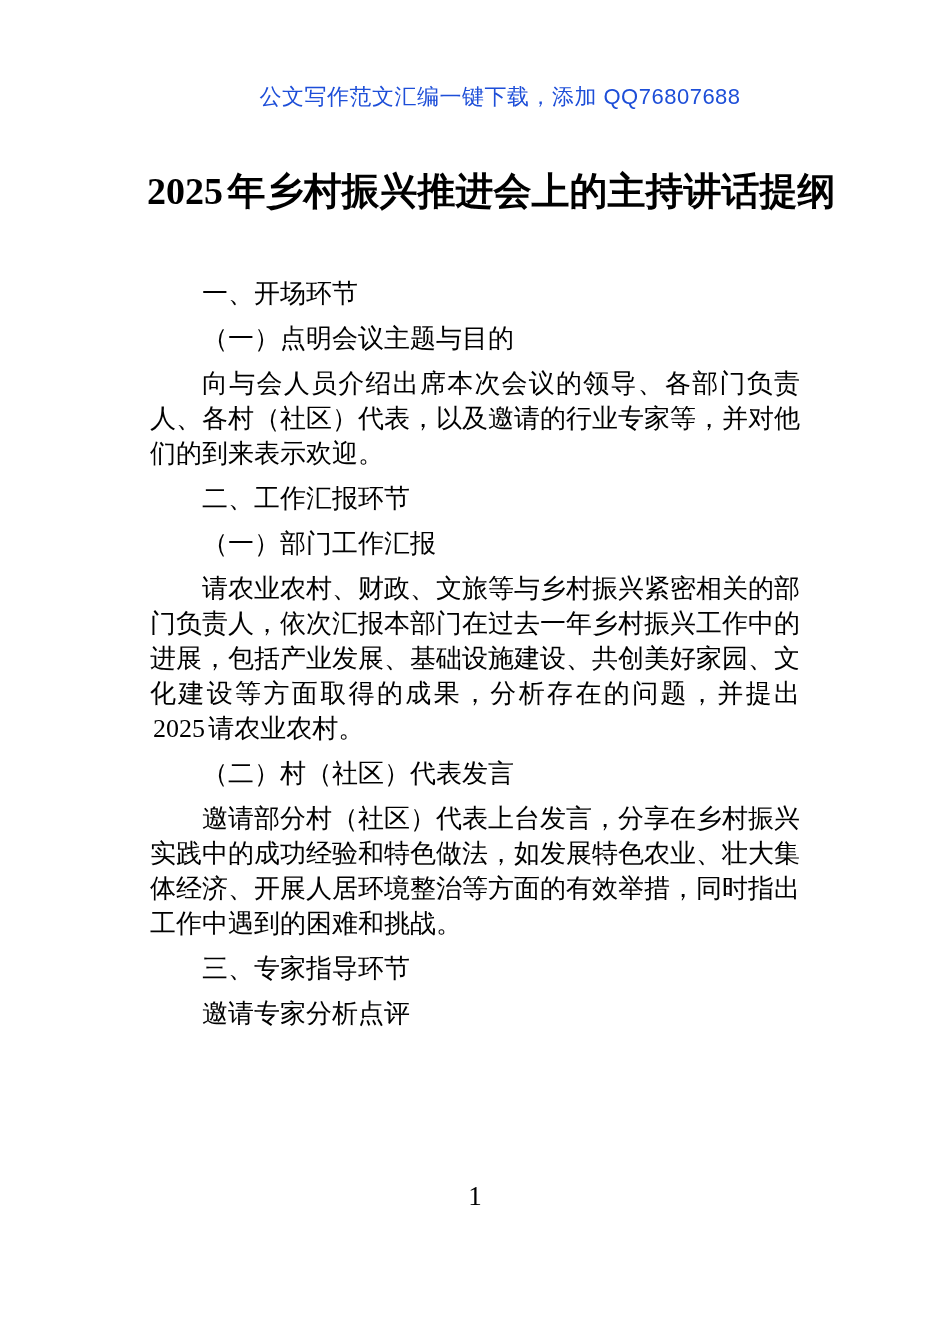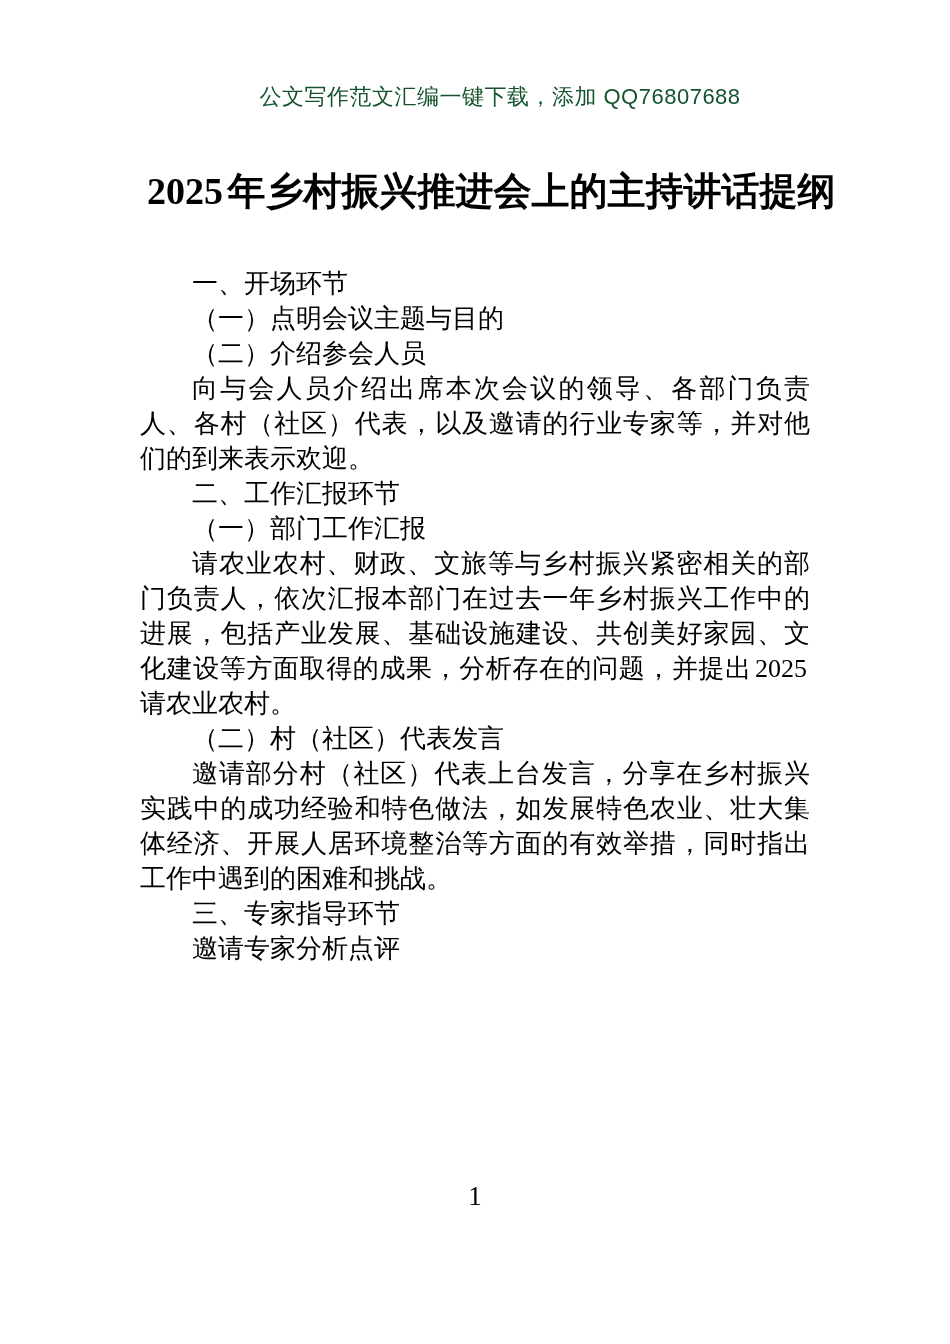--- a/index.html
+++ b/index.html
@@ -35,21 +35,21 @@
     width: 670px;
     height: 914px;
     overflow: hidden;
     margin: 50px auto 0 auto;
     font-size: 26px;
     line-height: 35px;
     color: #000000;
     text-align: justify;
   }
   .para {
-    margin: 0;
+    margin: 10px;
     text-indent: 2em;
   }
   .latin {
     font-family: "Liberation Serif", serif;
     padding: 0 0.12em;             
   }
   .title .latin { font-weight: 700; }
   .page-number {
     position: absolute;
     left: 0; right: 0;
@@ -59,28 +59,27 @@
     line-height: 32px;
     color: #000000;
     font-family: "Liberation Serif", serif;
   }
 </style>
 </head>
 <body>
 
 <div class="page" style="background: rgb(255, 255, 255);">
 
-  <div class="ad-header" style="color: #14532d;">公文写作范文汇编一键下载，添加 QQ76807688</div>
+  <div class="ad-header" style="color: #1d4ed8;">公文写作范文汇编一键下载，添加 QQ76807688</div>
 
   <h1 class="title"><span class="latin">2025</span><span class="cjk">年乡村振兴推进会上的主持讲话提纲</span></h1>
 
   <div class="doc-body">
       <p class="para"><span class="cjk">一、开场环节</span></p>
       <p class="para"><span class="cjk">（一）点明会议主题与目的</span></p>
-      <p class="para"><span class="cjk">（二）介绍参会人员</span></p>
       <p class="para"><span class="cjk">向与会人员介绍出席本次会议的领导、各部门负责人、各村（社区）代表，以及邀请的行业专家等，并对他们的到来表示欢迎。</span></p>
       <p class="para"><span class="cjk">二、工作汇报环节</span></p>
       <p class="para"><span class="cjk">（一）部门工作汇报</span></p>
       <p class="para"><span class="cjk">请农业农村、财政、文旅等与乡村振兴紧密相关的部门负责人，依次汇报本部门在过去一年乡村振兴工作中的进展，包括产业发展、基础设施建设、共创美好家园、文化建设等方面取得的成果，分析存在的问题，并提出</span><span class="latin">2025</span><span class="cjk">请农业农村。</span></p>
       <p class="para"><span class="cjk">（二）村（社区）代表发言</span></p>
       <p class="para"><span class="cjk">邀请部分村（社区）代表上台发言，分享在乡村振兴实践中的成功经验和特色做法，如发展特色农业、壮大集体经济、开展人居环境整治等方面的有效举措，同时指出工作中遇到的困难和挑战。</span></p>
       <p class="para"><span class="cjk">三、专家指导环节</span></p>
       <p class="para"><span class="cjk">邀请专家分析点评</span></p>
     </div>
 

